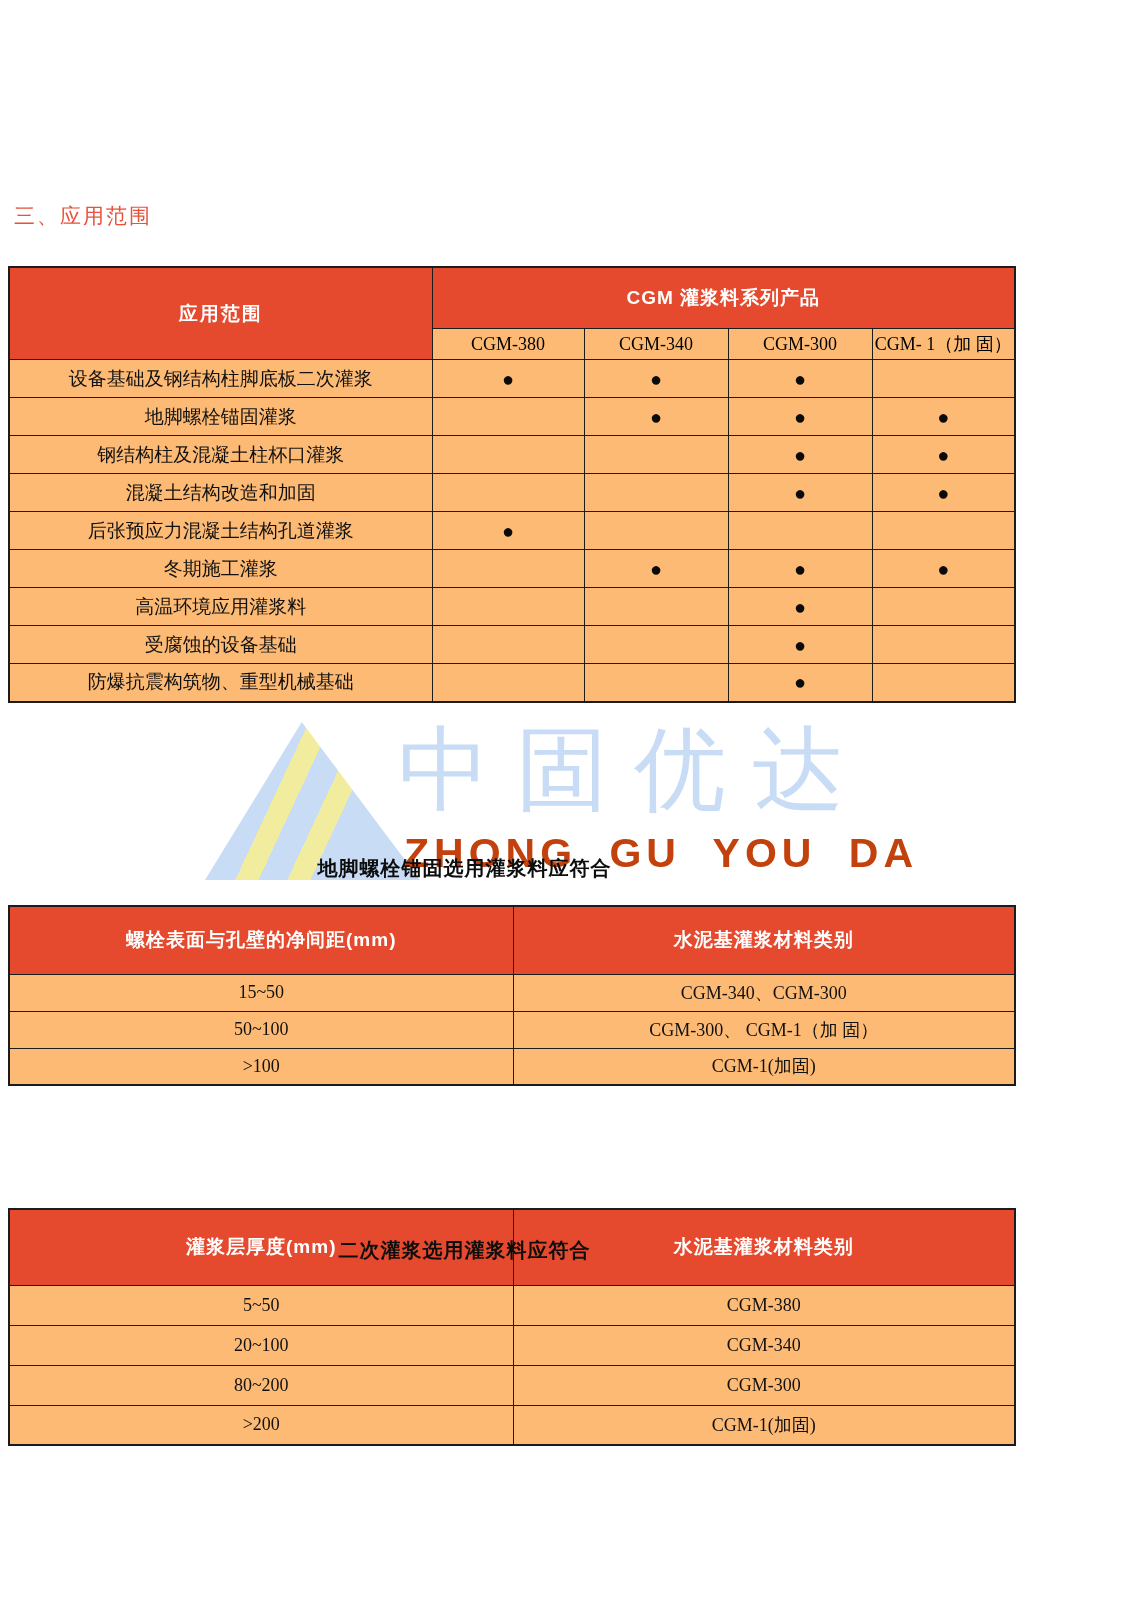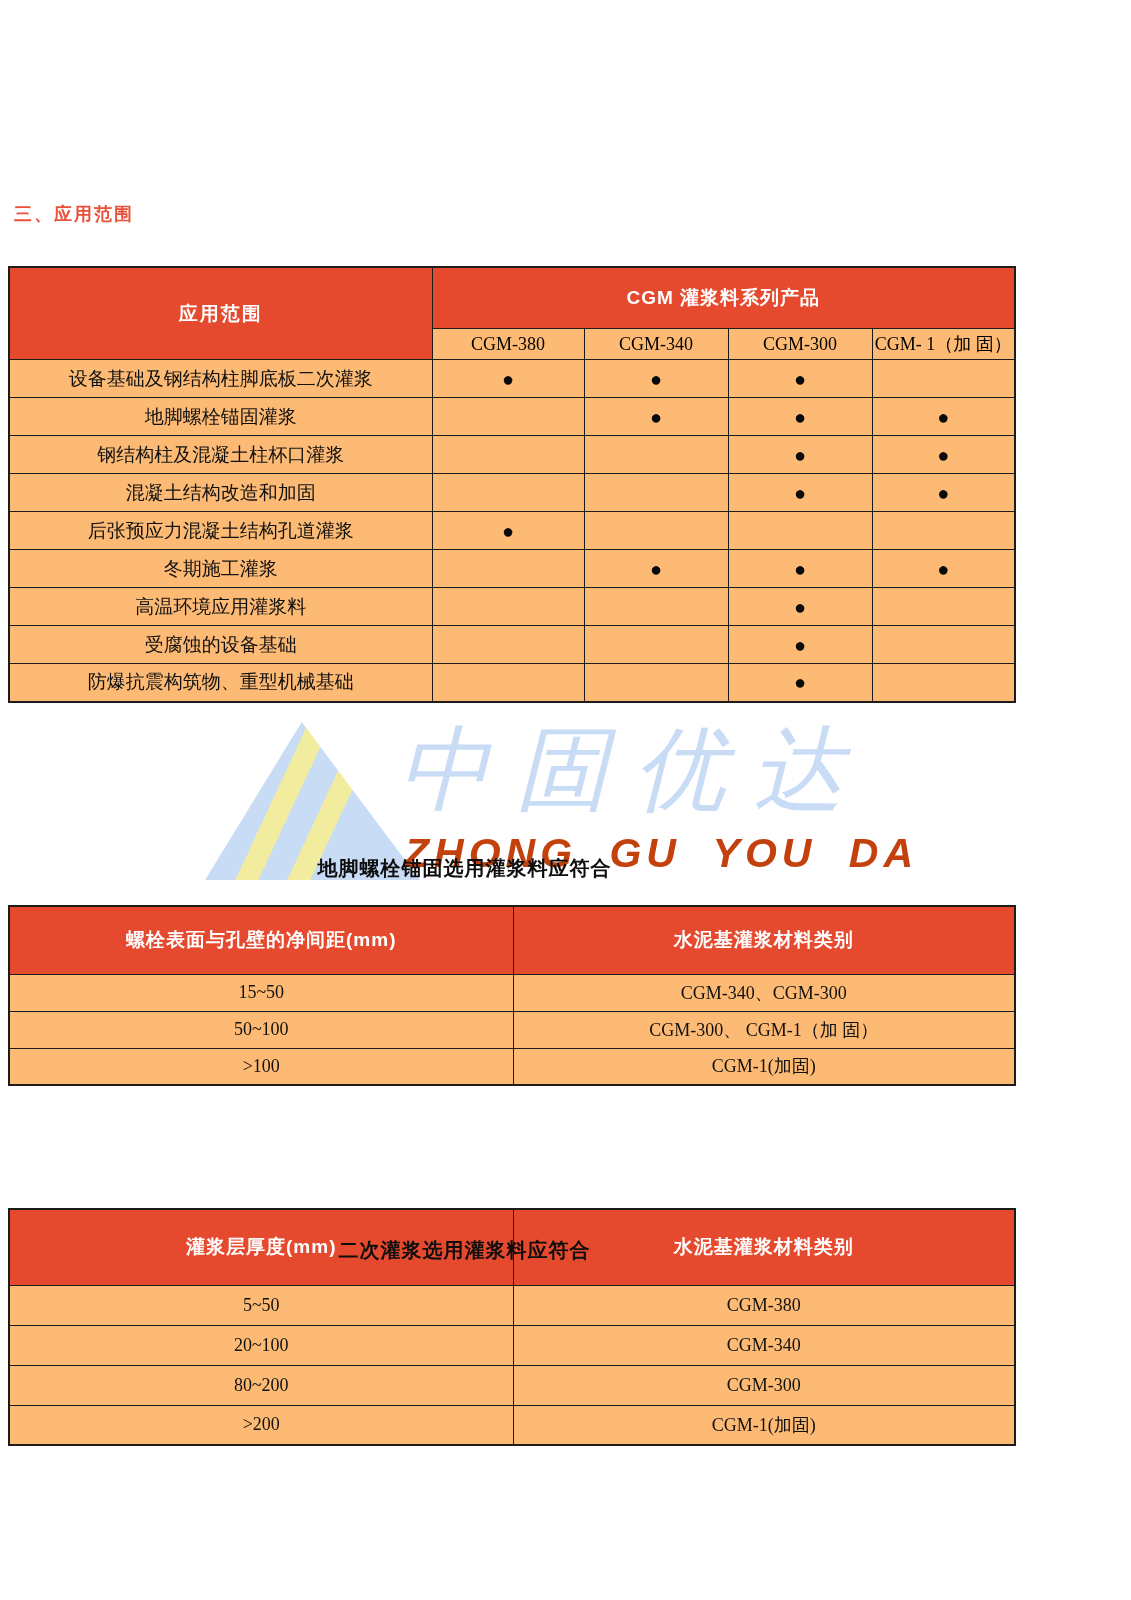--- a/index.html
+++ b/index.html
@@ -5,42 +5,42 @@
   html,body{margin:0;padding:0;}
   body{
     width:1131px;height:1600px;background:#ffffff;position:relative;
     font-family:"Liberation Sans","DejaVu Sans",sans-serif;
     -webkit-font-smoothing:antialiased;
   }
   .abs{position:absolute;}
 
   
   #sec-title{
-    left:14px;top:202px;font-size:18px;font-weight:bold;color:#e8513a;
+    left:14px;top:202px;font-size:21px;font-weight:normal;color:#e8513a;
     letter-spacing:2px;z-index:3;
   }
 
   
   table{border-collapse:collapse;table-layout:fixed;background:#fdba74;position:absolute;z-index:2;}
   table{border:2.5px solid #1c1c1c;}
   td{border:1.5px solid #1c1c1c;padding:0;vertical-align:middle;text-align:center;overflow:hidden;}
   .redcell{background:#e64a2e;color:#ffffff;font-weight:bold;}
 
   
   .t1{left:8px;top:266px;width:1006px;}
   .t1 .hdr-group{height:60px;font-size:19px;letter-spacing:1px;margin-top:48px;}
   .t1 .hdr-scope{font-size:19px;letter-spacing:2px;}
   .t1 tr.sub{height:31px;}
   .t1 tr.sub td{font-family:"Liberation Serif","DejaVu Serif",serif;font-size:18px;}
   .t1 tr.body{height:38px;}
   .t1 tr.body td.lbl{font-family:"Liberation Serif","DejaVu Serif",serif;font-size:19px;color:#111;}
   .t1 td.mark{font-size:20px;color:#0a0a0a;line-height:1;}
 
   
-  #watermark{left:0;top:715px;width:1131px;height:175px;z-index:0;font-style:italic;}
+  #watermark{left:0;top:715px;width:1131px;height:175px;z-index:0;}
   #wm-triangle{
     position:absolute;left:205px;top:7px;width:215px;height:158px;
     background:linear-gradient(115deg,
       #c9dcf5 0%, #c9dcf5 36%,
       #f1ec9e 36%, #f1ec9e 44%,
       #c9dcf5 44%, #c9dcf5 54%,
       #f1ec9e 54%, #f1ec9e 62%,
       #c9dcf5 62%, #c9dcf5 100%);
     clip-path:polygon(45% 0%, 100% 100%, 0% 100%);
   }

